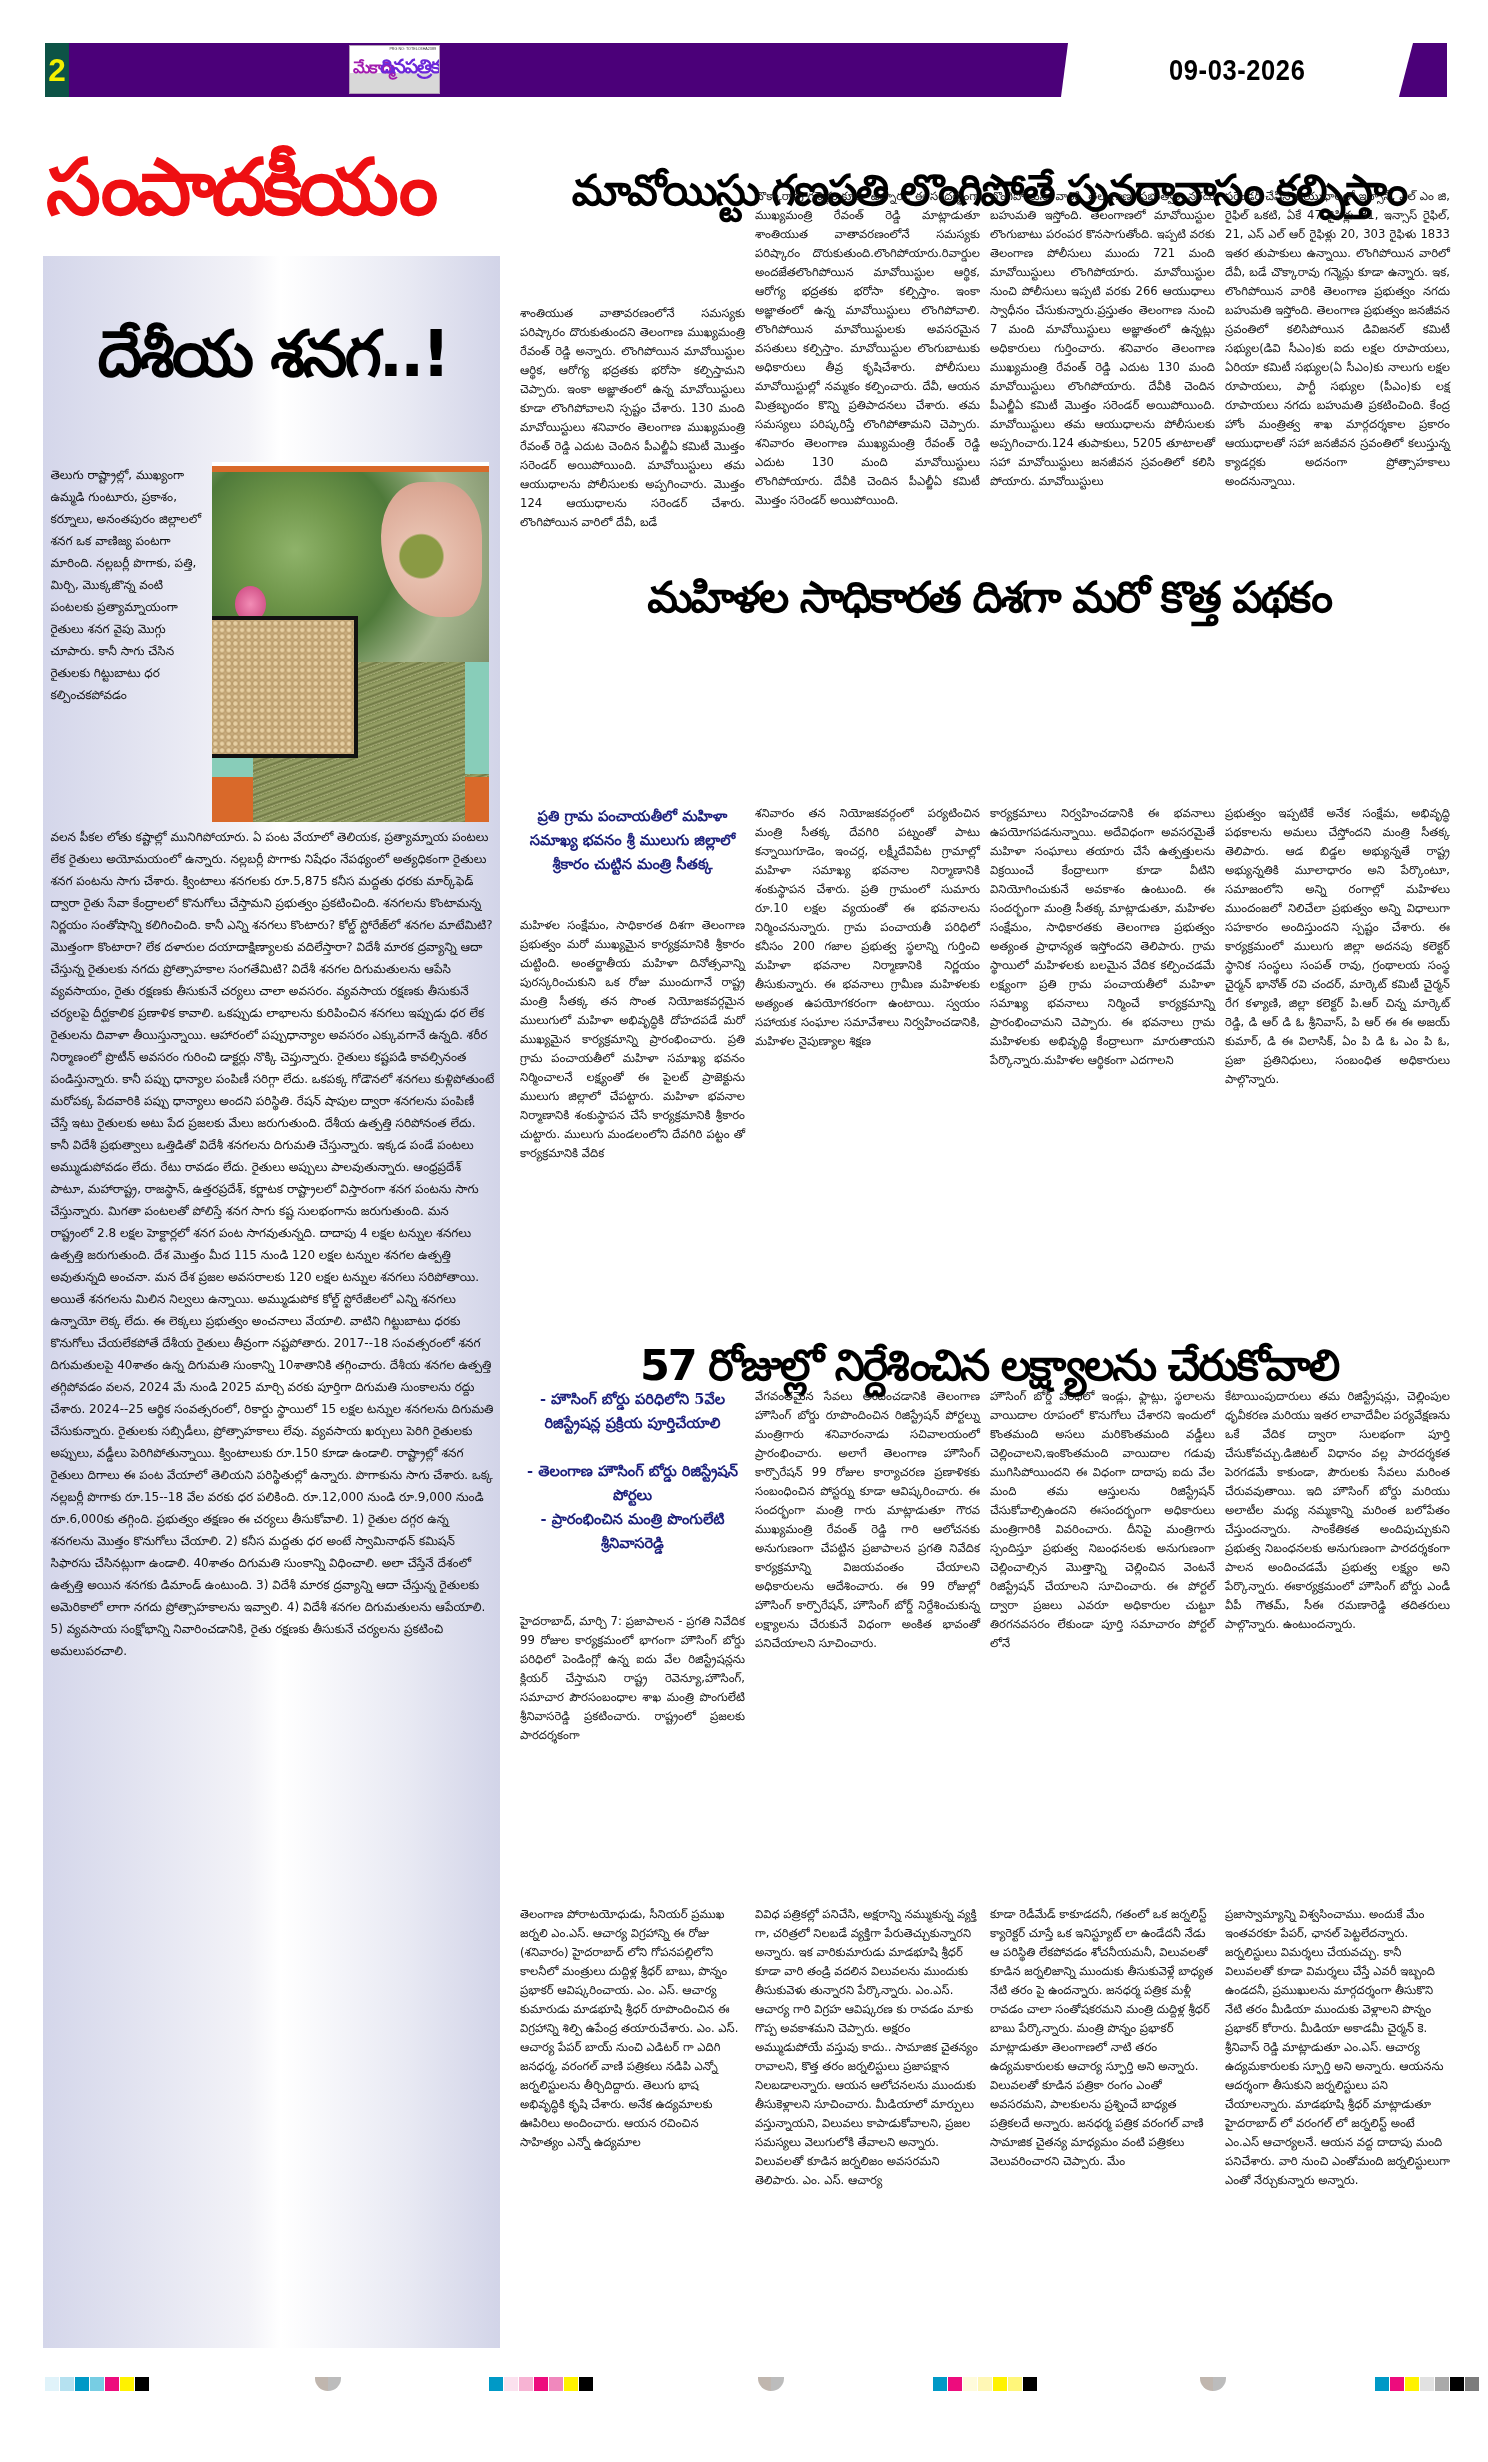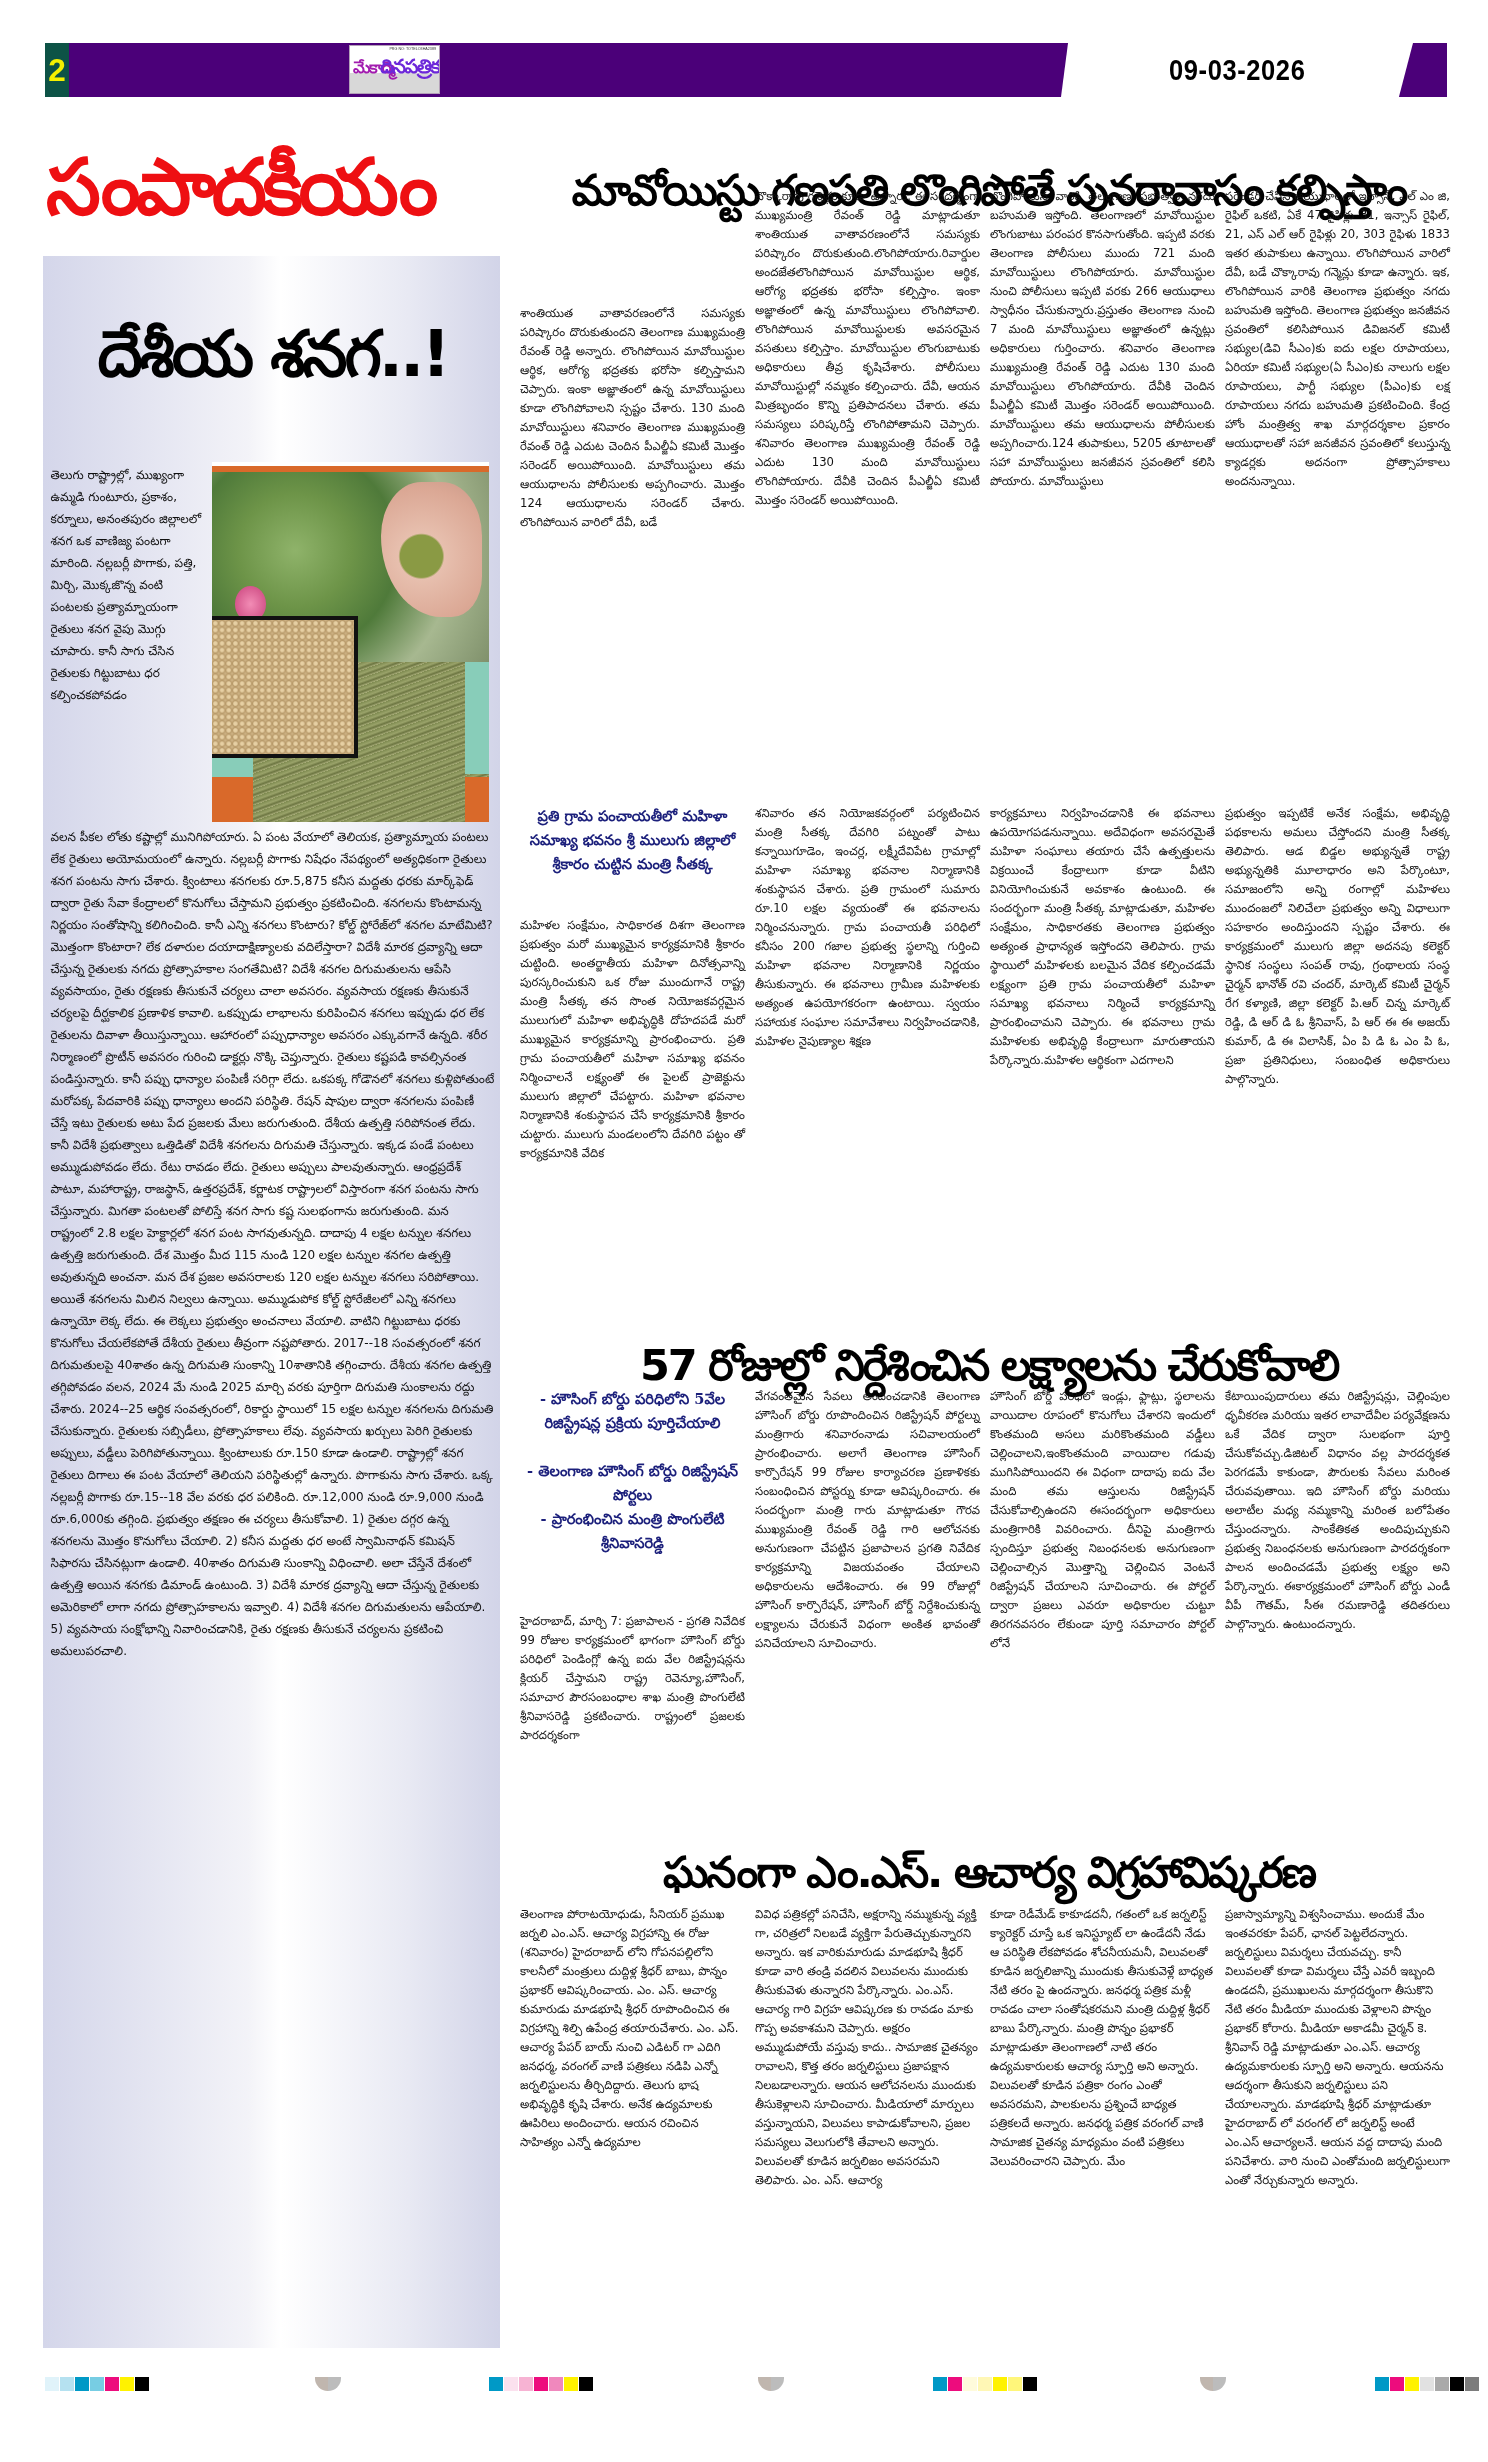--- a/index.html
+++ b/index.html
@@ -98,40 +98,40 @@
 
 <div class="article" style="top:133px;height:405px;">
   <div class="headline" style="top:0;">మావోయిస్టు గణపతి లొంగిపోతే పునరావాసం కల్పిస్తాం</div>
   <div class="col" style="left:0;top:171px;height:225px;">శాంతియుత వాతావరణంలోనే సమస్యకు పరిష్కారం దొరుకుతుందని తెలంగాణ ముఖ్యమంత్రి రేవంత్ రెడ్డి అన్నారు. లొంగిపోయిన మావోయిస్టుల ఆర్థిక, ఆరోగ్య భద్రతకు భరోసా కల్పిస్తామని చెప్పారు. ఇంకా అజ్ఞాతంలో ఉన్న మావోయిస్టులు కూడా లొంగిపోవాలని స్పష్టం చేశారు. 130 మంది మావోయిస్టులు శనివారం తెలంగాణ ముఖ్యమంత్రి రేవంత్ రెడ్డి ఎదుట చెందిన పీఎల్జీఏ కమిటీ మొత్తం సరెండర్ అయిపోయింది. మావోయిస్టులు తమ ఆయుధాలను పోలీసులకు అప్పగించారు. మొత్తం 124 ఆయుధాలను సరెండర్ చేశారు. లొంగిపోయిన వారిలో దేవీ, బడే</div>
   <div class="col" style="left:235px;top:54px;height:345px;">చొక్కారావు గన్మెన్లు కూడా ఉన్నారు. ఈ సందర్భంగా ముఖ్యమంత్రి రేవంత్ రెడ్డి మాట్లాడుతూ శాంతియుత వాతావరణంలోనే సమస్యకు పరిష్కారం దొరుకుతుంది.లొంగిపోయారు.రివార్డుల అందజేతలొంగిపోయిన మావోయిస్టుల ఆర్థిక, ఆరోగ్య భద్రతకు భరోసా కల్పిస్తాం. ఇంకా అజ్ఞాతంలో ఉన్న మావోయిస్టులు లొంగిపోవాలి. లొంగిపోయిన మావోయిస్టులకు అవసరమైన వసతులు కల్పిస్తాం. మావోయిస్టుల లొంగుబాటుకు అధికారులు తీవ్ర కృషిచేశారు. పోలీసులు మావోయిస్టుల్లో నమ్మకం కల్పించారు. దేవీ, ఆయన మిత్రబృందం కొన్ని ప్రతిపాదనలు చేశారు. తమ సమస్యలు పరిష్కరిస్తే లొంగిపోతామని చెప్పారు. శనివారం తెలంగాణ ముఖ్యమంత్రి రేవంత్ రెడ్డి ఎదుట 130 మంది మావోయిస్టులు లొంగిపోయారు. దేవీకి చెందిన పీఎల్జీఏ కమిటీ మొత్తం సరెండర్ అయిపోయింది.</div>
   <div class="col" style="left:470px;top:54px;height:345px;">లొంగిపోయిన వారికి తెలంగాణ ప్రభుత్వం నగదు బహుమతి ఇస్తోంది. తెలంగాణలో మావోయిస్టుల లొంగుబాటు పరంపర కొనసాగుతోంది. ఇప్పటి వరకు తెలంగాణ పోలీసులు ముందు 721 మంది మావోయిస్టులు లొంగిపోయారు. మావోయిస్టుల నుంచి పోలీసులు ఇప్పటి వరకు 266 ఆయుధాలు స్వాధీనం చేసుకున్నారు.ప్రస్తుతం తెలంగాణ నుంచి 7 మంది మావోయిస్టులు అజ్ఞాతంలో ఉన్నట్లు అధికారులు గుర్తించారు. శనివారం తెలంగాణ ముఖ్యమంత్రి రేవంత్ రెడ్డి ఎదుట 130 మంది మావోయిస్టులు లొంగిపోయారు. దేవీకి చెందిన పీఎల్జీఏ కమిటీ మొత్తం సరెండర్ అయిపోయింది. మావోయిస్టులు తమ ఆయుధాలను పోలీసులకు అప్పగించారు.124 తుపాకులు, 5205 తూటాలతో సహా మావోయిస్టులు జనజీవన స్రవంతిలో కలిసి పోయారు. మావోయిస్టులు</div>
   <div class="col" style="left:705px;top:54px;height:345px;">సరెండర్ చేసిన ఆయుధాలలో ఇన్సాస్, ఎల్ ఎం జి, రైఫిల్ ఒకటి, ఏకే 47 రైఫిళ్లు 31, ఇన్సాస్ రైఫిల్, 21, ఎస్ ఎల్ ఆర్ రైఫిళ్లు 20, 303 రైఫిళు 1833 ఇతర తుపాకులు ఉన్నాయి. లొంగిపోయిన వారిలో దేవీ, బడే చొక్కారావు గన్మెన్లు కూడా ఉన్నారు. ఇక, లొంగిపోయిన వారికి తెలంగాణ ప్రభుత్వం నగదు బహుమతి ఇస్తోంది. తెలంగాణ ప్రభుత్వం జనజీవన స్రవంతిలో కలిసిపోయిన డివిజనల్ కమిటీ సభ్యుల(డివి సీఎం)కు ఐదు లక్షల రూపాయలు, ఏరియా కమిటీ సభ్యుల(ఏ సీఎం)కు నాలుగు లక్షల రూపాయలు, పార్టీ సభ్యుల (పీఎం)కు లక్ష రూపాయలు నగదు బహుమతి ప్రకటించింది. కేంద్ర హోం మంత్రిత్వ శాఖ మార్గదర్శకాల ప్రకారం ఆయుధాలతో సహా జనజీవన స్రవంతిలో కలుస్తున్న క్యాడర్లకు అదనంగా ప్రోత్సాహకాలు అందనున్నాయి.</div>
 </div>
 
 <div class="article" style="top:540px;height:757px;">
+  <div class="headline" style="top:0;">మహిళల సాధికారత దిశగా మరో కొత్త పథకం</div>
   <div class="subhead" style="top:264px;">ప్రతి గ్రామ పంచాయతీలో మహిళా సమాఖ్య భవనం శ్రీ ములుగు జిల్లాలో శ్రీకారం చుట్టిన మంత్రి సీతక్క</div>
   <div class="col" style="left:0;top:376px;height:337px;">మహిళల సంక్షేమం, సాధికారత దిశగా తెలంగాణ ప్రభుత్వం మరో ముఖ్యమైన కార్యక్రమానికి శ్రీకారం చుట్టింది. అంతర్జాతీయ మహిళా దినోత్సవాన్ని పురస్కరించుకుని ఒక రోజు ముందుగానే రాష్ట్ర మంత్రి సీతక్క తన సొంత నియోజకవర్గమైన ములుగులో మహిళా అభివృద్ధికి దోహదపడే మరో ముఖ్యమైన కార్యక్రమాన్ని ప్రారంభించారు. ప్రతి గ్రామ పంచాయతీలో మహిళా సమాఖ్య భవనం నిర్మించాలనే లక్ష్యంతో ఈ పైలట్ ప్రాజెక్టును ములుగు జిల్లాలో చేపట్టారు. మహిళా భవనాల నిర్మాణానికి శంకుస్థాపన చేసే కార్యక్రమానికి శ్రీకారం చుట్టారు. ములుగు మండలంలోని దేవగిరి పట్టం తో కార్యక్రమానికి వేదిక</div>
   <div class="col" style="left:235px;top:264px;height:450px;">శనివారం తన నియోజకవర్గంలో పర్యటించిన మంత్రి సీతక్క దేవగిరి పట్నంతో పాటు కన్నాయిగూడెం, ఇంచర్ల, లక్ష్మీదేవిపేట గ్రామాల్లో మహిళా సమాఖ్య భవనాల నిర్మాణానికి శంకుస్థాపన చేశారు. ప్రతి గ్రామంలో సుమారు రూ.10 లక్షల వ్యయంతో ఈ భవనాలను నిర్మించనున్నారు. గ్రామ పంచాయతీ పరిధిలో కనీసం 200 గజాల ప్రభుత్వ స్థలాన్ని గుర్తించి మహిళా భవనాల నిర్మాణానికి నిర్ణయం తీసుకున్నారు. ఈ భవనాలు గ్రామీణ మహిళలకు అత్యంత ఉపయోగకరంగా ఉంటాయి. స్వయం సహాయక సంఘాల సమావేశాలు నిర్వహించడానికి, మహిళల నైపుణ్యాల శిక్షణ</div>
   <div class="col" style="left:470px;top:264px;height:450px;">కార్యక్రమాలు నిర్వహించడానికి ఈ భవనాలు ఉపయోగపడనున్నాయి. అదేవిధంగా అవసరమైతే మహిళా సంఘాలు తయారు చేసే ఉత్పత్తులను విక్రయించే కేంద్రాలుగా కూడా వీటిని వినియోగించుకునే అవకాశం ఉంటుంది. ఈ సందర్భంగా మంత్రి సీతక్క మాట్లాడుతూ, మహిళల సంక్షేమం, సాధికారతకు తెలంగాణ ప్రభుత్వం అత్యంత ప్రాధాన్యత ఇస్తోందని తెలిపారు. గ్రామ స్థాయిలో మహిళలకు బలమైన వేదిక కల్పించడమే లక్ష్యంగా ప్రతి గ్రామ పంచాయతీలో మహిళా సమాఖ్య భవనాలు నిర్మించే కార్యక్రమాన్ని ప్రారంభించామని చెప్పారు. ఈ భవనాలు గ్రామ మహిళలకు అభివృద్ధి కేంద్రాలుగా మారుతాయని పేర్కొన్నారు.మహిళల ఆర్థికంగా ఎదగాలని</div>
   <div class="col" style="left:705px;top:264px;height:450px;">ప్రభుత్వం ఇప్పటికే అనేక సంక్షేమ, అభివృద్ధి పథకాలను అమలు చేస్తోందని మంత్రి సీతక్క తెలిపారు. ఆడ బిడ్డల అభ్యున్నతే రాష్ట్ర అభ్యున్నతికి మూలాధారం అని పేర్కొంటూ, సమాజంలోని అన్ని రంగాల్లో మహిళలు ముందంజలో నిలిచేలా ప్రభుత్వం అన్ని విధాలుగా సహకారం అందిస్తుందని స్పష్టం చేశారు. ఈ కార్యక్రమంలో ములుగు జిల్లా అదనపు కలెక్టర్ స్థానిక సంస్థలు సంపత్ రావు, గ్రంథాలయ సంస్థ చైర్మన్ భానోత్ రవి చందర్, మార్కెట్ కమిటీ చైర్మన్ రేగ కళ్యాణి, జిల్లా కలెక్టర్ పి.ఆర్ చిన్న మార్కెట్ రెడ్డి, డి ఆర్ డి ఓ శ్రీనివాస్, పి ఆర్ ఈ ఈ అజయ్ కుమార్, డి ఈ విలాసిక్, ఏం పి డి ఓ ఎం పి ఓ, ప్రజా ప్రతినిధులు, సంబంధిత అధికారులు పాల్గొన్నారు.</div>
 </div>
 
 <div class="article" style="top:1308px;height:465px;">
   <div class="headline" style="top:0;">57 రోజుల్లో నిర్దేశించిన లక్ష్యాలను చేరుకోవాలి</div>
   <div class="subhead" style="top:79px;">- హౌసింగ్ బోర్డు పరిధిలోని 5వేల రిజిస్ట్రేషన్ల ప్రక్రియ పూర్తిచేయాలి</div>
   <div class="subhead" style="top:151px;">- తెలంగాణ హౌసింగ్ బోర్డు రిజిస్ట్రేషన్ పోర్టలు</div>
   <div class="subhead" style="top:199px;">- ప్రారంభించిన మంత్రి పొంగులేటి శ్రీనివాసరెడ్డి</div>
   <div class="col" style="left:0;top:304px;height:172px;">హైదరాబాద్, మార్చి 7: ప్రజాపాలన - ప్రగతి నివేదిక 99 రోజుల కార్యక్రమంలో భాగంగా హౌసింగ్ బోర్డు పరిధిలో పెండింగ్లో ఉన్న ఐదు వేల రిజిస్ట్రేషన్లను క్లియర్ చేస్తామని రాష్ట్ర రెవెన్యూ,హౌసింగ్, సమాచార పౌరసంబంధాల శాఖ మంత్రి పొంగులేటి శ్రీనివాసరెడ్డి ప్రకటించారు. రాష్ట్రంలో ప్రజలకు పారదర్శకంగా</div>
   <div class="col" style="left:235px;top:79px;height:397px;">వేగవంతమైన సేవలు అందించడానికి తెలంగాణ హౌసింగ్ బోర్డు రూపొందించిన రిజిస్ట్రేషన్ పోర్టల్ను మంత్రిగారు శనివారంనాడు సచివాలయంలో ప్రారంభించారు. అలాగే తెలంగాణ హౌసింగ్ కార్పొరేషన్ 99 రోజుల కార్యాచరణ ప్రణాళికకు సంబంధించిన పోస్టర్ను కూడా ఆవిష్కరించారు. ఈ సందర్భంగా మంత్రి గారు మాట్లాడుతూ గౌరవ ముఖ్యమంత్రి రేవంత్ రెడ్డి గారి ఆలోచనకు అనుగుణంగా చేపట్టిన ప్రజాపాలన ప్రగతి నివేదిక కార్యక్రమాన్ని విజయవంతం చేయాలని అధికారులను ఆదేశించారు. ఈ 99 రోజుల్లో హౌసింగ్ కార్పొరేషన్, హౌసింగ్ బోర్డ్ నిర్దేశించుకున్న లక్ష్యాలను చేరుకునే విధంగా అంకిత భావంతో పనిచేయాలని సూచించారు.</div>
   <div class="col" style="left:470px;top:79px;height:397px;">హౌసింగ్ బోర్డ్ పరిధిలో ఇండ్లు, ఫ్లాట్లు, స్థలాలను వాయిదాల రూపంలో కొనుగోలు చేశారని ఇందులో కొంతమంది అసలు మరికొంతమంది వడ్డీలు చెల్లించాలని,ఇంకొంతమంది వాయిదాల గడువు ముగిసిపోయిందని ఈ విధంగా దాదాపు ఐదు వేల మంది తమ ఆస్తులను రిజిస్ట్రేషన్ చేసుకోవాల్సిఉందని ఈసందర్భంగా అధికారులు మంత్రిగారికి వివరించారు. దీనిపై మంత్రిగారు స్పందిస్తూ ప్రభుత్వ నిబంధనలకు అనుగుణంగా చెల్లించాల్సిన మొత్తాన్ని చెల్లించిన వెంటనే రిజిస్ట్రేషన్ చేయాలని సూచించారు. ఈ పోర్టల్ ద్వారా ప్రజలు ఎవరూ అధికారుల చుట్టూ తిరగనవసరం లేకుండా పూర్తి సమాచారం పోర్టల్ లోనే</div>
   <div class="col" style="left:705px;top:79px;height:397px;">కేటాయింపుదారులు తమ రిజిస్ట్రేషన్లు, చెల్లింపుల ధృవీకరణ మరియు ఇతర లావాదేవీల పర్యవేక్షణను ఒకే వేదిక ద్వారా సులభంగా పూర్తి చేసుకోవచ్చు.డిజిటల్ విధానం వల్ల పారదర్శకత పెరగడమే కాకుండా, పౌరులకు సేవలు మరింత చేరువవుతాయి. ఇది హౌసింగ్ బోర్డు మరియు అలాటీల మధ్య నమ్మకాన్ని మరింత బలోపేతం చేస్తుందన్నారు. సాంకేతికత అందిపుచ్చుకుని ప్రభుత్వ నిబంధనలకు అనుగుణంగా పారదర్శకంగా పాలన అందించడమే ప్రభుత్వ లక్ష్యం అని పేర్కొన్నారు. ఈకార్యక్రమంలో హౌసింగ్ బోర్డు ఎండీ వీపీ గౌతమ్, సీఈ రమణారెడ్డి తదితరులు పాల్గొన్నారు. ఉంటుందన్నారు.</div>
 </div>
 
 <div class="article" style="top:1815px;height:540px;">
-  <div class="headline" style="top:0;">ఘనంగా ఎం.ఎస్. ఆచార్య విగ్రహావిష్కరణ</div>
   <div class="col ragged" style="left:0;top:90px;height:450px;">తెలంగాణ పోరాటయోధుడు, సీనియర్ ప్రముఖ జర్నలి ఎం.ఎస్. ఆచార్య విగ్రహాన్ని ఈ రోజు (శనివారం) హైదరాబాద్ లోని గోపనపల్లిలోని కాలనీలో మంత్రులు దుద్దిళ్ల శ్రీధర్ బాబు, పొన్నం ప్రభాకర్ ఆవిష్కరించాయ. ఎం. ఎస్. ఆచార్య కుమారుడు మాడభూషి శ్రీధర్ రూపొందించిన ఈ విగ్రహాన్ని శిల్పి ఉపేంద్ర తయారుచేశారు. ఎం. ఎస్. ఆచార్య పేపర్ బాయ్ నుంచి ఎడిటర్ గా ఎదిగి జనధర్మ, వరంగల్ వాణి పత్రికలు నడిపి ఎన్నో జర్నలిస్టులను తీర్చిదిద్దారు. తెలుగు భాష అభివృద్ధికి కృషి చేశారు. అనేక ఉద్యమాలకు ఊపిరిలు అందించారు. ఆయన రచించిన సాహిత్యం ఎన్నో ఉద్యమాల</div>
   <div class="col ragged" style="left:235px;top:90px;height:450px;">వివిధ పత్రికల్లో పనిచేసి, అక్షరాన్ని నమ్ముకున్న వ్యక్తి గా, చరిత్రలో నిలబడే వ్యక్తిగా పేరుతెచ్చుకున్నారని అన్నారు. ఇక వారికుమారుడు మాడభూషి శ్రీధర్ కూడా వారి తండ్రి వదలిన విలువలను ముందుకు తీసుకువెళు తున్నారని పేర్కొన్నారు. ఎం.ఎస్. ఆచార్య గారి విగ్రహ ఆవిష్కరణ కు రావడం మాకు గొప్ప అవకాశమని చెప్పారు. అక్షరం అమ్ముడుపోయే వస్తువు కాదు.. సామాజిక చైతన్యం రావాలని, కొత్త తరం జర్నలిస్టులు ప్రజాపక్షాన నిలబడాలన్నారు. ఆయన ఆలోచనలను ముందుకు తీసుకెళ్లాలని సూచించారు. మీడియాలో మార్పులు వస్తున్నాయని, విలువలు కాపాడుకోవాలని, ప్రజల సమస్యలు వెలుగులోకి తేవాలని అన్నారు. విలువలతో కూడిన జర్నలిజం అవసరమని తెలిపారు. ఎం. ఎస్. ఆచార్య</div>
   <div class="col ragged" style="left:470px;top:90px;height:450px;">కూడా రెడీమేడ్ కాకూడదనీ, గతంలో ఒక జర్నలిస్ట్ క్యారెక్టర్ చూస్తే ఒక ఇనిస్ట్యూట్ లా ఉండేదనీ నేడు ఆ పరిస్థితి లేకపోవడం శోచనీయమనీ, విలువలతో కూడిన జర్నలిజాన్ని ముందుకు తీసుకువెళ్లే బాధ్యత నేటి తరం పై ఉందన్నారు. జనధర్మ పత్రిక మళ్లీ రావడం చాలా సంతోషకరమని మంత్రి దుద్దిళ్ల శ్రీధర్ బాబు పేర్కొన్నారు. మంత్రి పొన్నం ప్రభాకర్ మాట్లాడుతూ తెలంగాణలో నాటి తరం ఉద్యమకారులకు ఆచార్య స్ఫూర్తి అని అన్నారు. విలువలతో కూడిన పత్రికా రంగం ఎంతో అవసరమని, పాలకులను ప్రశ్నించే బాధ్యత పత్రికలదే అన్నారు. జనధర్మ పత్రిక వరంగల్ వాణి సామాజిక చైతన్య మాధ్యమం వంటి పత్రికలు వెలువరించారని చెప్పారు. మేం</div>
   <div class="col ragged" style="left:705px;top:90px;height:450px;">ప్రజాస్వామ్యాన్ని విశ్వసించాము. అందుకే మేం ఇంతవరకూ పేపర్, ఛానల్ పెట్టలేదన్నారు. జర్నలిస్టులు విమర్శలు చేయవచ్చు. కానీ విలువలతో కూడా విమర్శలు చేస్తే ఎవరీ ఇబ్బంది ఉండదనీ, ప్రముఖులను మార్గదర్శంగా తీసుకొని నేటి తరం మీడియా ముందుకు వెళ్లాలని పొన్నం ప్రభాకర్ కోరారు. మీడియా అకాడమీ చైర్మన్ కె. శ్రీనివాస్ రెడ్డి మాట్లాడుతూ ఎం.ఎస్. ఆచార్య ఉద్యమకారులకు స్ఫూర్తి అని అన్నారు. ఆయనను ఆదర్శంగా తీసుకుని జర్నలిస్టులు పని చేయాలన్నారు. మాడభూషి శ్రీధర్ మాట్లాడుతూ హైదరాబాద్ లో వరంగల్ లో జర్నలిస్ట్ అంటే ఎం.ఎస్ ఆచార్యలనే. ఆయన వద్ద దాదాపు మంది పనిచేశారు. వారి నుంచి ఎంతోమంది జర్నలిస్టులుగా ఎంతో నేర్చుకున్నారు అన్నారు.</div>
 </div>
 
 <div id="colorbars">
     <div class="colorbar" style="left: 45px;">
       <span style="background: rgb(224, 243, 250);"></span>
       <span style="background: rgb(181, 225, 240);"></span>

